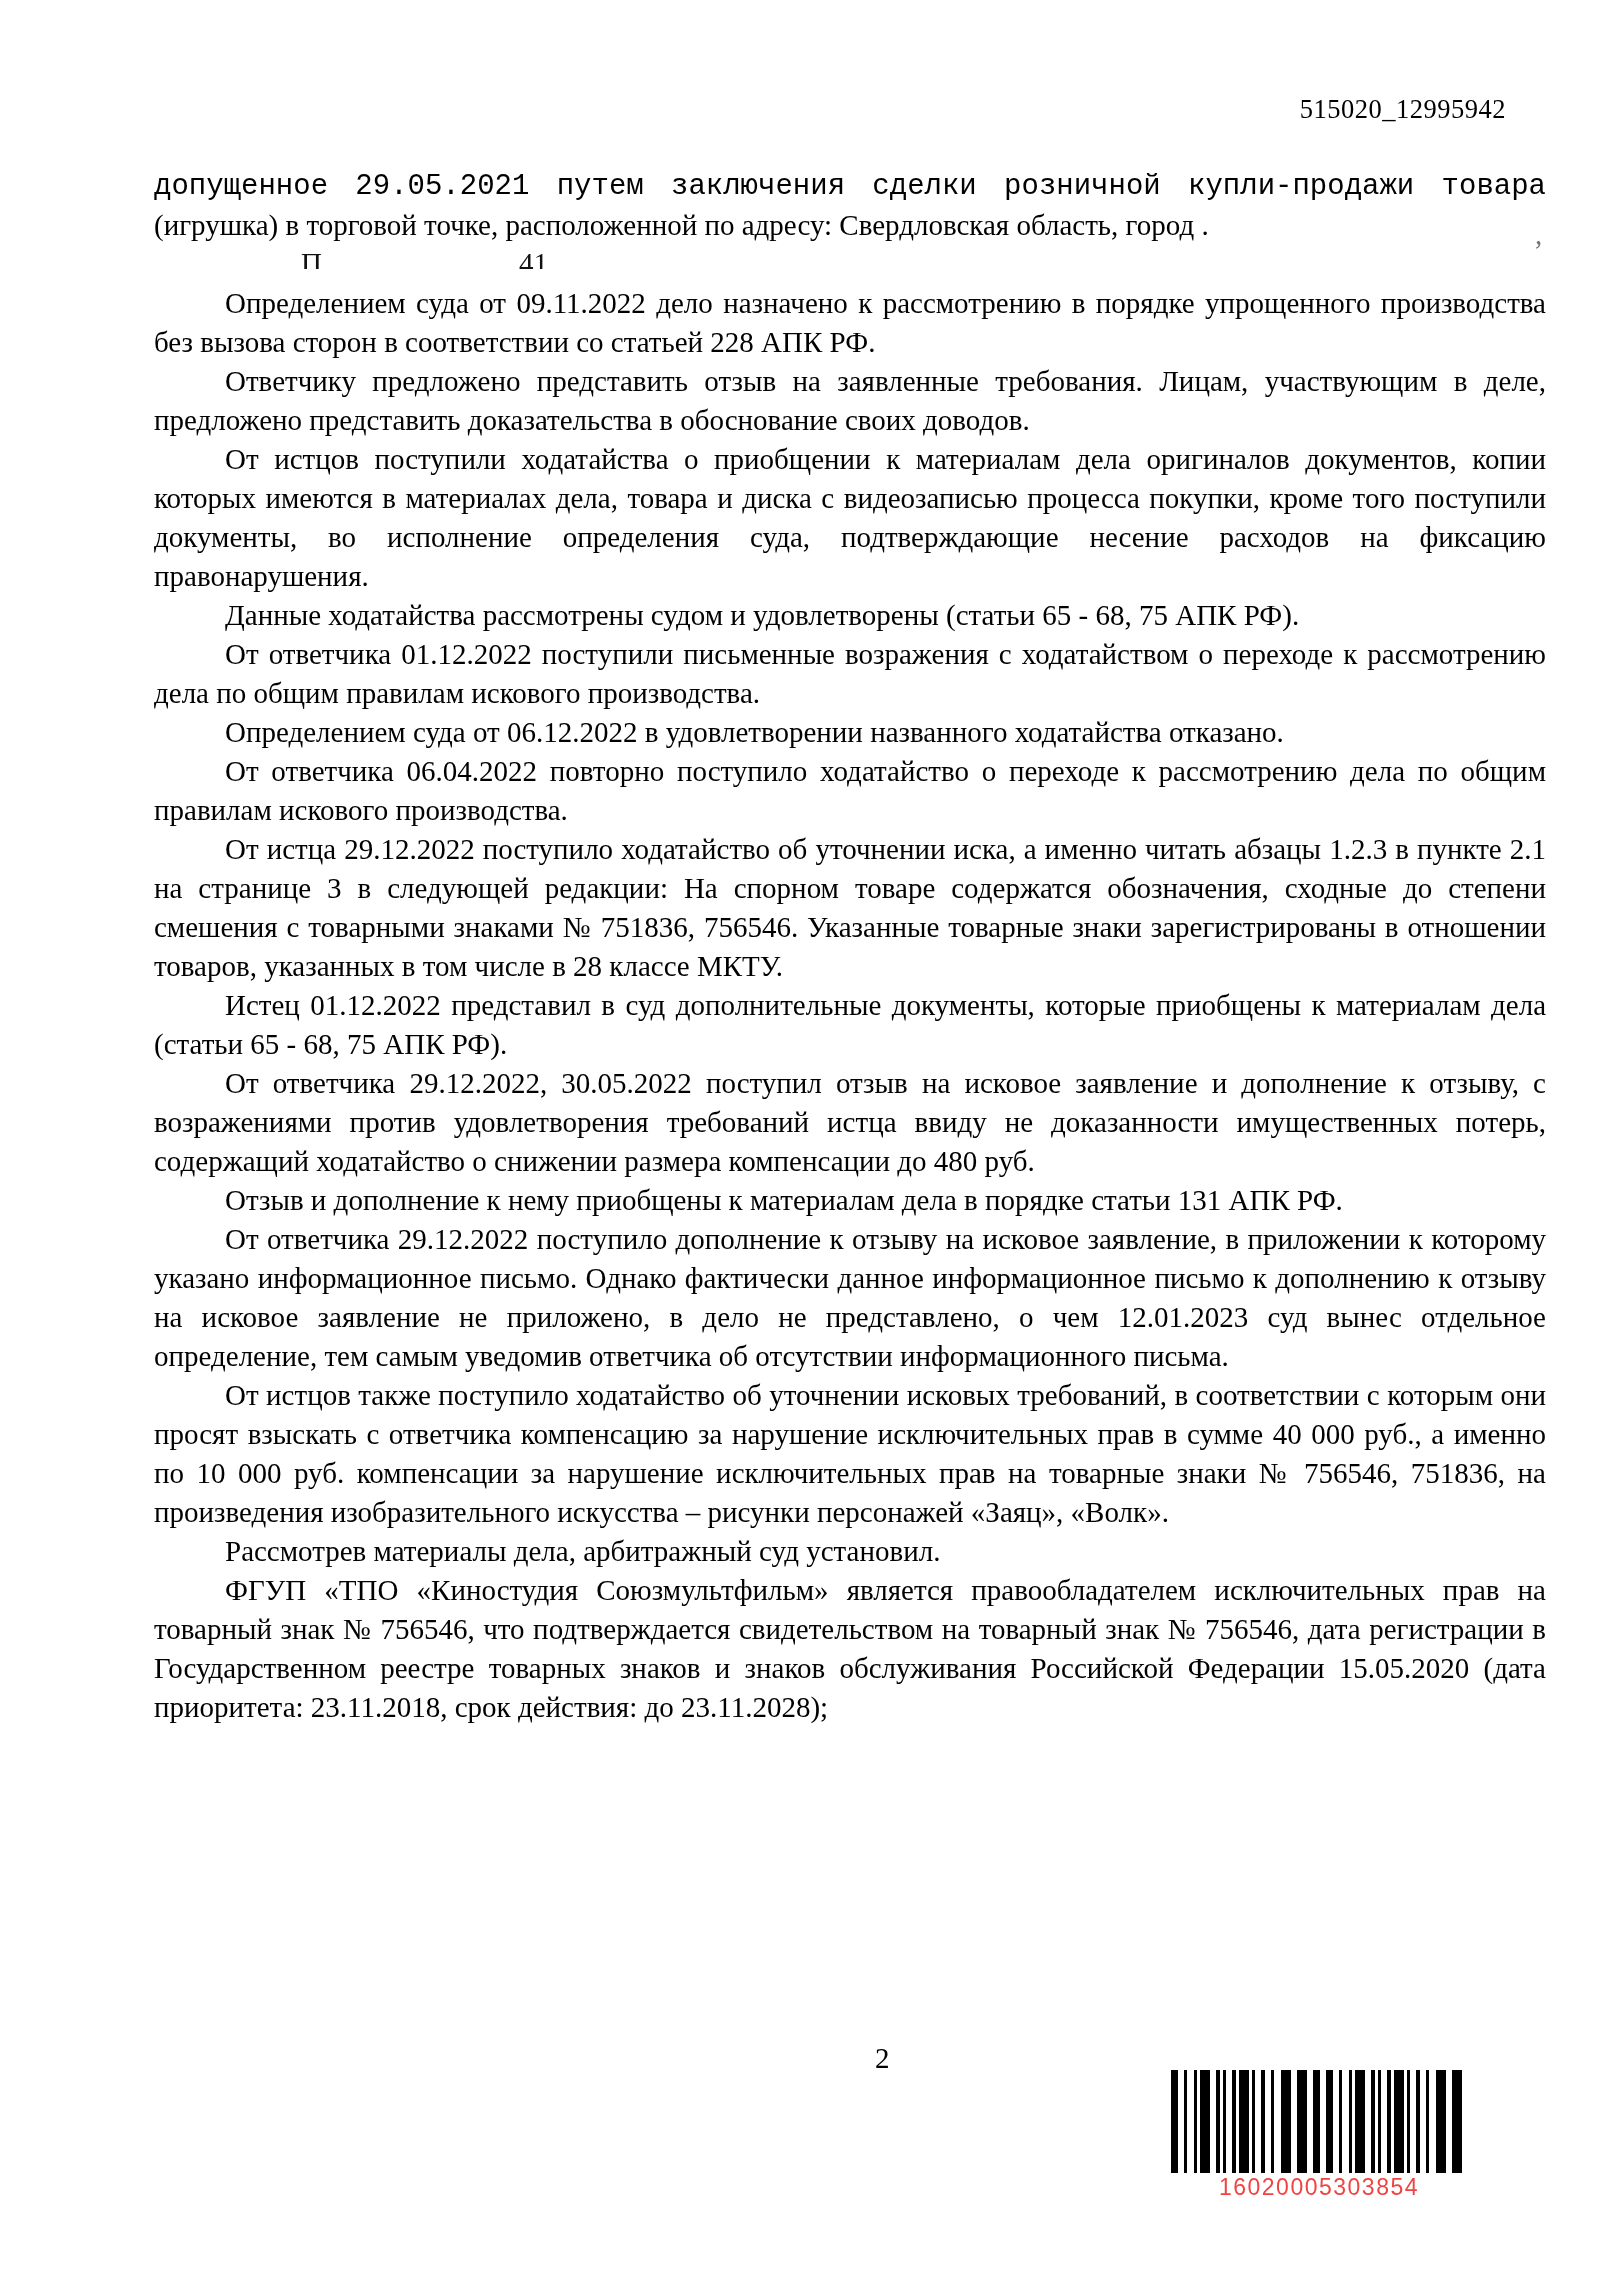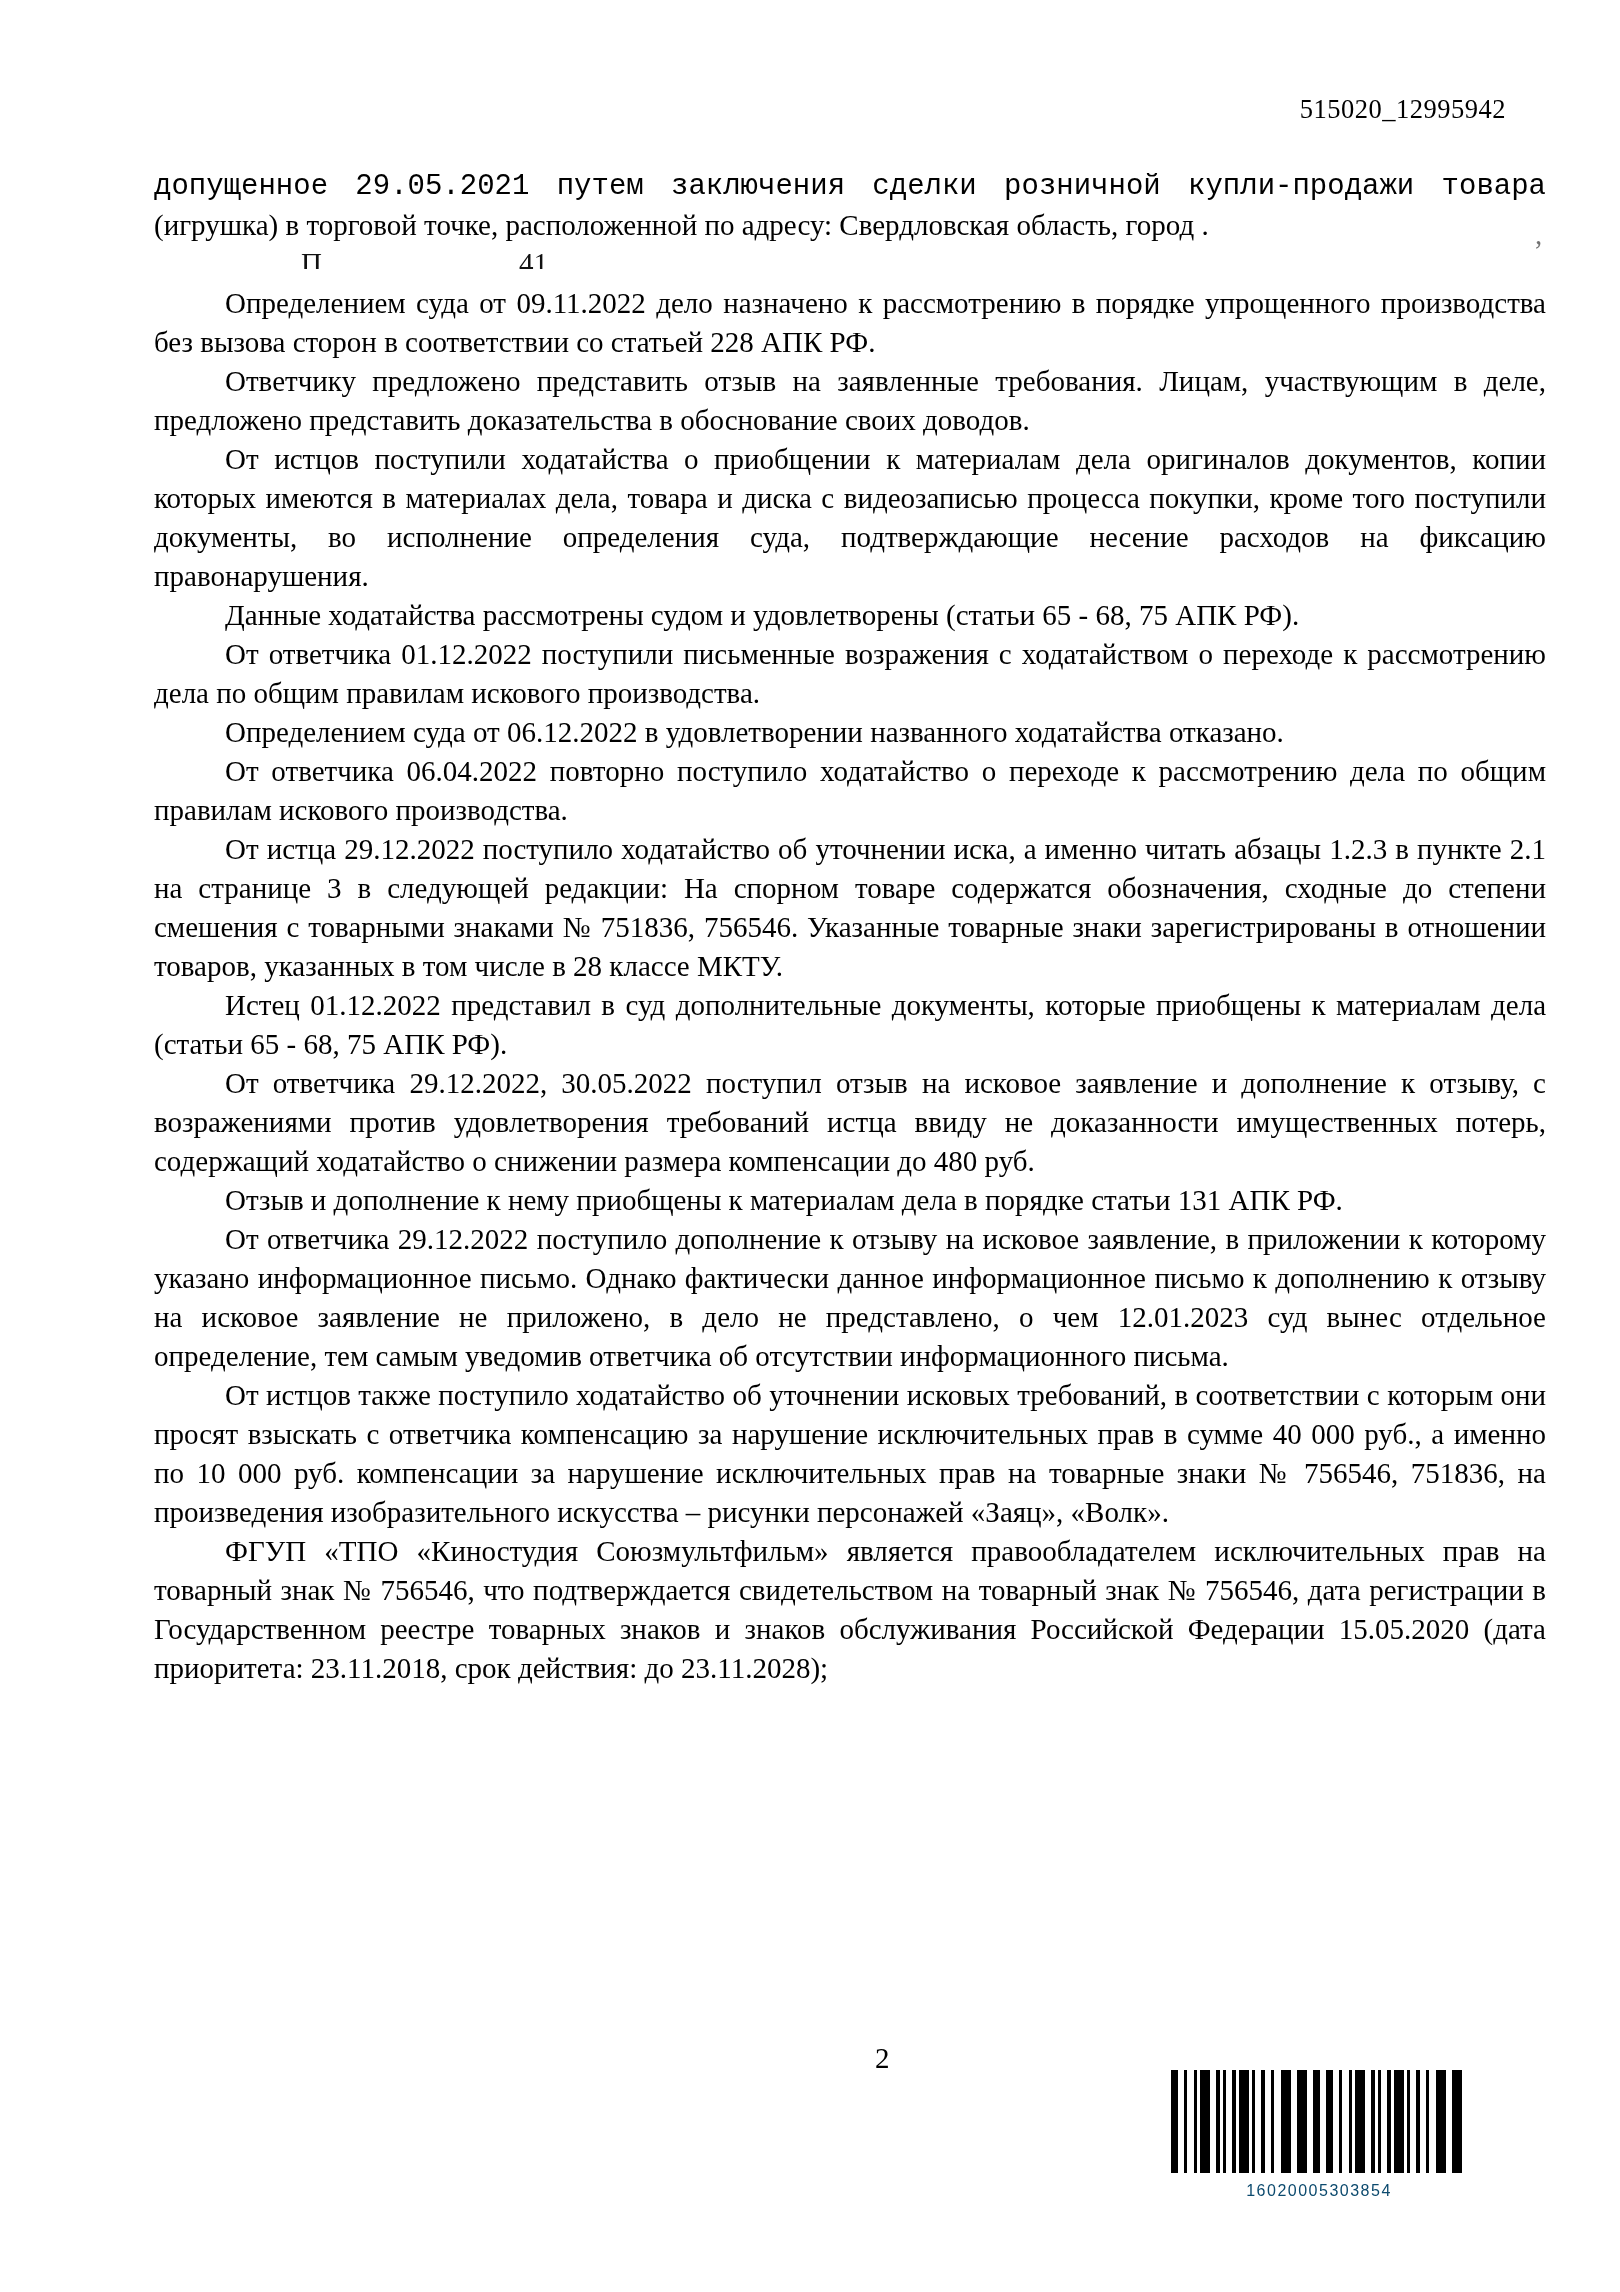--- a/index.html
+++ b/index.html
@@ -69,24 +69,24 @@
     display: flex;
     align-items: stretch;
     height: 103px;
     width: 296px;
     overflow: hidden;
   }
   .barcode-bars .bar   { background: #000; height: 100%; flex: 0 0 auto; }
   .barcode-bars .space { background: #fff; height: 100%; flex: 0 0 auto; }
   .barcode-value {
     font-family: "Liberation Sans", sans-serif;
-    font-size: 16px;
+    font-size: 23px;
     letter-spacing: 1.5px;
-    margin-top: 9px;
-    color: #0c4a6e;
+    margin-top: 1px;
+    color: #ef4444;
   }
 </style>
 </head>
 <body>
 
 <div class="page">
 
   <div class="doc-id">515020_12995942</div>
 
   <div class="content">
@@ -108,20 +108,21 @@
         <p>Данные ходатайства рассмотрены судом и удовлетворены (статьи 65 - 68, 75 АПК РФ).</p>
         <p>От ответчика 01.12.2022 поступили письменные возражения с ходатайством о переходе к рассмотрению дела по общим правилам искового производства.</p>
         <p>Определением суда от 06.12.2022 в удовлетворении названного ходатайства отказано.</p>
         <p>От ответчика 06.04.2022 повторно поступило ходатайство о переходе к рассмотрению дела по общим правилам искового производства.</p>
         <p>От истца 29.12.2022 поступило ходатайство об уточнении иска, а именно читать абзацы 1.2.3 в пункте 2.1 на странице 3 в следующей редакции: На спорном товаре содержатся обозначения, сходные до степени смешения с товарными знаками № 751836, 756546. Указанные товарные знаки зарегистрированы в отношении товаров, указанных в том числе в 28 классе МКТУ.</p>
         <p>Истец 01.12.2022 представил в суд дополнительные документы, которые приобщены к материалам дела (статьи 65 - 68, 75 АПК РФ).</p>
         <p>От ответчика 29.12.2022, 30.05.2022 поступил отзыв на исковое заявление и дополнение к отзыву, с возражениями против удовлетворения требований истца ввиду не доказанности имущественных потерь, содержащий ходатайство о снижении размера компенсации до 480 руб.</p>
         <p>Отзыв и дополнение к нему приобщены к материалам дела в порядке статьи 131 АПК РФ.</p>
         <p>От ответчика 29.12.2022 поступило дополнение к отзыву на исковое заявление, в приложении к которому указано информационное письмо. Однако фактически данное информационное письмо к дополнению к отзыву на исковое заявление не приложено, в дело не представлено, о чем 12.01.2023 суд вынес отдельное определение, тем самым уведомив ответчика об отсутствии информационного письма.</p>
         <p>От истцов также поступило ходатайство об уточнении исковых требований, в соответствии с которым они просят взыскать с ответчика компенсацию за нарушение исключительных прав в сумме 40 000 руб., а именно по 10 000 руб. компенсации за нарушение исключительных прав на товарные знаки № 756546, 751836, на произведения изобразительного искусства – рисунки персонажей «Заяц», «Волк».</p>
+        <p>Рассмотрев материалы дела, арбитражный суд установил.</p>
         <p>ФГУП «ТПО «Киностудия Союзмультфильм» является правообладателем исключительных прав на товарный знак № 756546, что подтверждается свидетельством на товарный знак № 756546, дата регистрации в Государственном реестре товарных знаков и знаков обслуживания Российской Федерации 15.05.2020 (дата приоритета: 23.11.2018, срок действия: до 23.11.2028);</p>
       </div>
   </div>
 
   <span class="comma-frag">,</span>
 
   <div class="page-number">2</div>
 
   <div class="barcode">
     <div class="barcode-bars">

